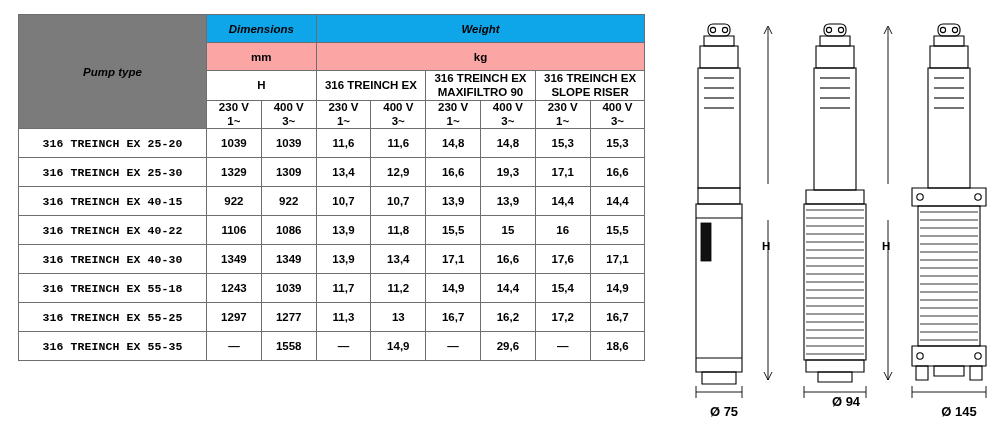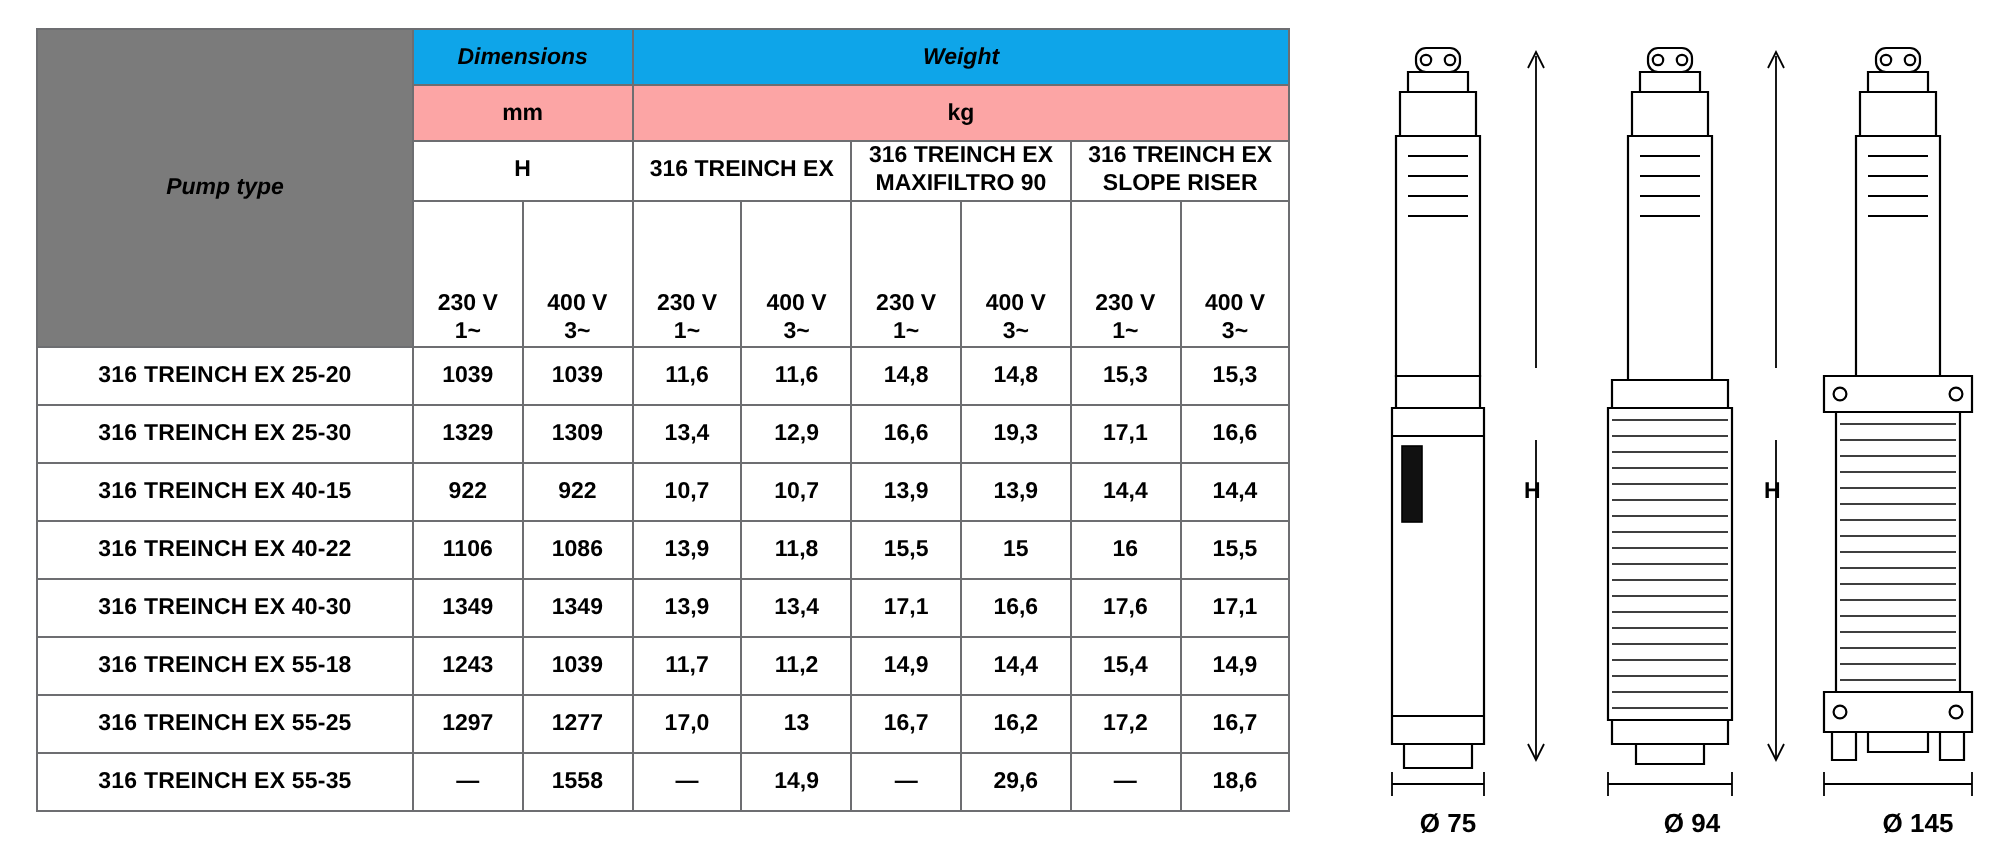--- a/index.html
+++ b/index.html
@@ -65,30 +65,31 @@
     font-weight: bold;
     background: #ffffff;
     line-height: 1.25;
   }
   .hdr-volt {
     font-size: 11px;
     font-weight: bold;
     background: #ffffff;
     line-height: 1.2;
   }
-  .hdr-volt .v1 { display:block;margin-top:45px; }
+  .hdr-volt .v1 { display:block; }
   .hdr-volt .v2 { display:block; }
   .rowlabel {
     background: #ffffff;
     color: #1f7fc4;
     font-weight: bold;
     font-size: 12.5px;
     text-align: left;
     padding-left: 7px;
     letter-spacing: .1px;
+    font-family: Liberation Mono, monospace;
   }
   .cellval {
     font-size: 12px;
     font-weight: bold;
     color: #000;
     background: #ffffff;
   }
   tr.row-data td { height: 28px; }
   
   col.c-label { width: 188px; }
@@ -260,21 +261,21 @@
           <td class="cellval">11,2</td>
           <td class="cellval">14,9</td>
           <td class="cellval">14,4</td>
           <td class="cellval">15,4</td>
           <td class="cellval">14,9</td>
         </tr>
         <tr class="row-data">
           <td class="rowlabel">316 TREINCH EX 55-25</td>
           <td class="cellval">1297</td>
           <td class="cellval">1277</td>
-          <td class="cellval">17,0</td>
+          <td class="cellval">11,3</td>
           <td class="cellval">13</td>
           <td class="cellval">16,7</td>
           <td class="cellval">16,2</td>
           <td class="cellval">17,2</td>
           <td class="cellval">16,7</td>
         </tr>
         <tr class="row-data">
           <td class="rowlabel">316 TREINCH EX 55-35</td>
           <td class="cellval">—</td>
           <td class="cellval">1558</td>
@@ -359,21 +360,21 @@
 
           <path d="M18 342 h58 v12 h-58 z"></path>
           <path d="M30 354 h34 v10 h-34 z"></path>
         </g>
         <g stroke="#000" stroke-width="0.9">
           <line x1="16" y1="374" x2="78" y2="374"></line>
           <line x1="16" y1="368" x2="16" y2="380"></line>
           <line x1="78" y1="368" x2="78" y2="380"></line>
         </g>
       </svg>
-      <div class="dimlabel" style="left:6px; top:386px; width:104px;">Ø 94</div>
+      <div class="dimlabel" style="left:6px; top:376px; width:104px;">Ø 94</div>
       <svg width="26" height="360" viewBox="0 0 26 360" style="position:absolute; left:92px; top:6px;">
         <g stroke="#000" stroke-width="0.9" fill="none">
           <line x1="8" y1="4" x2="8" y2="160"></line>
           <line x1="8" y1="196" x2="8" y2="356"></line>
           <path d="M4 10 L8 2 L12 10"></path>
           <path d="M4 348 L8 356 L12 348"></path>
         </g>
       </svg>
       <div class="hlabel" style="left:94px; top:222px;">H</div>
     </div>

